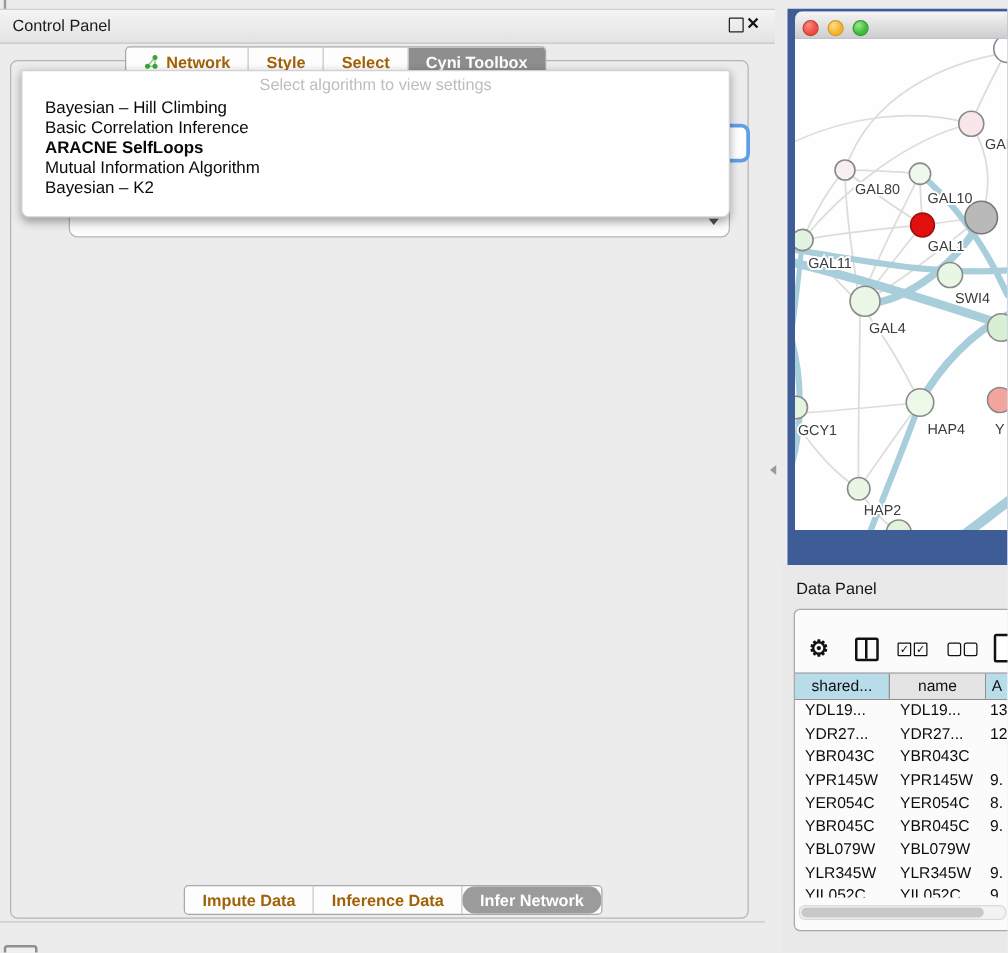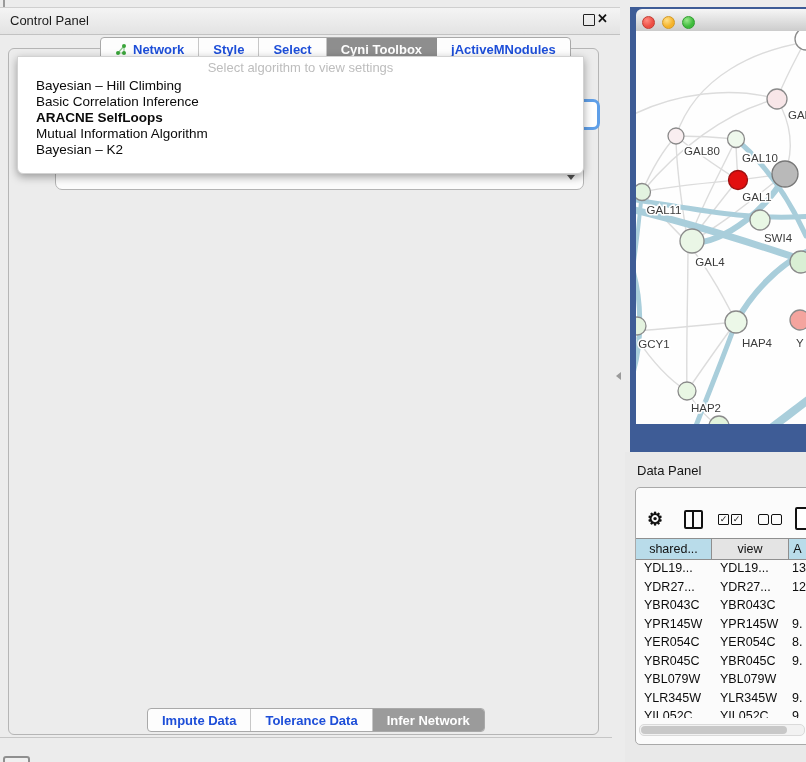--- a/index.html
+++ b/index.html
@@ -9,21 +9,21 @@
 
   
   .cp-titlebar{left:0;top:7px;width:620px;height:26px;background:linear-gradient(#f4f4f4,#e3e3e3);
     border-top:1px solid #cfcfcf;border-bottom:1px solid #c2c2c2;}
   .cp-title{left:10px;top:13px;font-size:13px;color:#1b1b1b;}
   .float-btn{left:583px;top:14px;width:10px;height:10px;border:1.5px solid #222;border-radius:1px;background:transparent;}
   .close-btn{left:597px;top:11px;font-size:13px;font-weight:bold;color:#111;}
 
   .tabbar{left:100px;top:37px;height:22px;display:flex;z-index:12;
     border:1px solid #a9a9a9;border-radius:4px;background:#fdfdfd;overflow:hidden;}
-  .tabseg{display:flex;align-items:center;justify-content:center;font-size:13px;font-weight:bold;color:#1d4ed8;
+  .tabseg{display:flex;align-items:center;justify-content:center;font-size:13px;font-weight:bold;color:#a16207;
     padding:0 14px;border-right:1px solid #c7c7c7;white-space:nowrap;}
   .tabseg:last-child{border-right:none;}
   .tabseg.sel{background:#8e8e8e;color:#fff;border-right-color:#8e8e8e;}
   .net-ico{width:13px;height:13px;margin-right:5px;}
 
   .main-panel{left:8px;top:48px;width:589px;height:685px;background:#ececec;
     border:1px solid #b5b5b5;border-radius:6px;z-index:1;}
 
   
   .frag-combo-blue{left:560px;top:99px;width:34px;height:25px;background:#fff;border:3px solid #5f9fe8;border-radius:7px;z-index:4;}
@@ -135,23 +135,20 @@
     </div>
     <div class="tabseg">
       <span>Style</span>
     </div>
     <div class="tabseg">
       <span>Select</span>
     </div>
     <div class="tabseg sel">
       <span>Cyni Toolbox</span>
     </div>
-    <div class="tabseg">
-      <span>jActiveMNodules</span>
-    </div>
   </div>
 
   <div class="abs main-panel"></div>
 
   <div class="abs frag-combo-blue"></div>
   <div class="abs frag-combo2">
     <span class="stepper"></span>
   </div>
 
   <div class="abs popup">
@@ -230,23 +227,23 @@
   </div>
 
   <div class="abs apply-btn" style="left:269px;top:676px;width:69px;height:21px;">
     <span>Apply</span>
   </div>
   <div class="abs btabbar">
     <div class="tabseg">
       <span>Impute Data</span>
     </div>
     <div class="tabseg">
-      <span>Tolerance Data</span>
-    </div>
-    <div class="tabseg sel" style="background:#9b9b9b;">
+      <span>Inference Data</span>
+    </div>
+    <div class="tabseg sel" style="background:#9b9b9b;border-radius:10px;">
       <span>Infer Network</span>
     </div>
   </div>
 
   <div class="abs split-mark"></div>
 
   <div class="abs blue-bg"></div>
   <div class="abs mac-titlebar">
     <div class="tl red"></div>
     <div class="tl yellow"></div>
@@ -334,21 +331,21 @@
   <div class="abs ticon gear">⚙</div>
   <div class="abs colico"></div>
   <div class="abs cbx" style="left:718px;top:514px;">✓</div>
   <div class="abs cbx" style="left:731px;top:514px;">✓</div>
   <div class="abs cbx" style="left:758px;top:514px;border-radius:2px;"></div>
   <div class="abs cbx" style="left:771px;top:514px;border-radius:2px;"></div>
   <div class="abs docico"></div>
 
   <div class="abs th-row">
     <div class="th hl" style="width:76px;">shared...</div>
-    <div class="th" style="width:77px;">view</div>
+    <div class="th" style="width:77px;">name</div>
     <div class="th hl" style="width:17px;border-right:none;">A</div>
   </div>
 
   <div class="abs rows-clip">
     <div class="trow">
       <div class="td c1">YDL19...</div>
       <div class="td c2">YDL19...</div>
       <div class="td c3">13</div>
     </div>
     <div class="trow">

